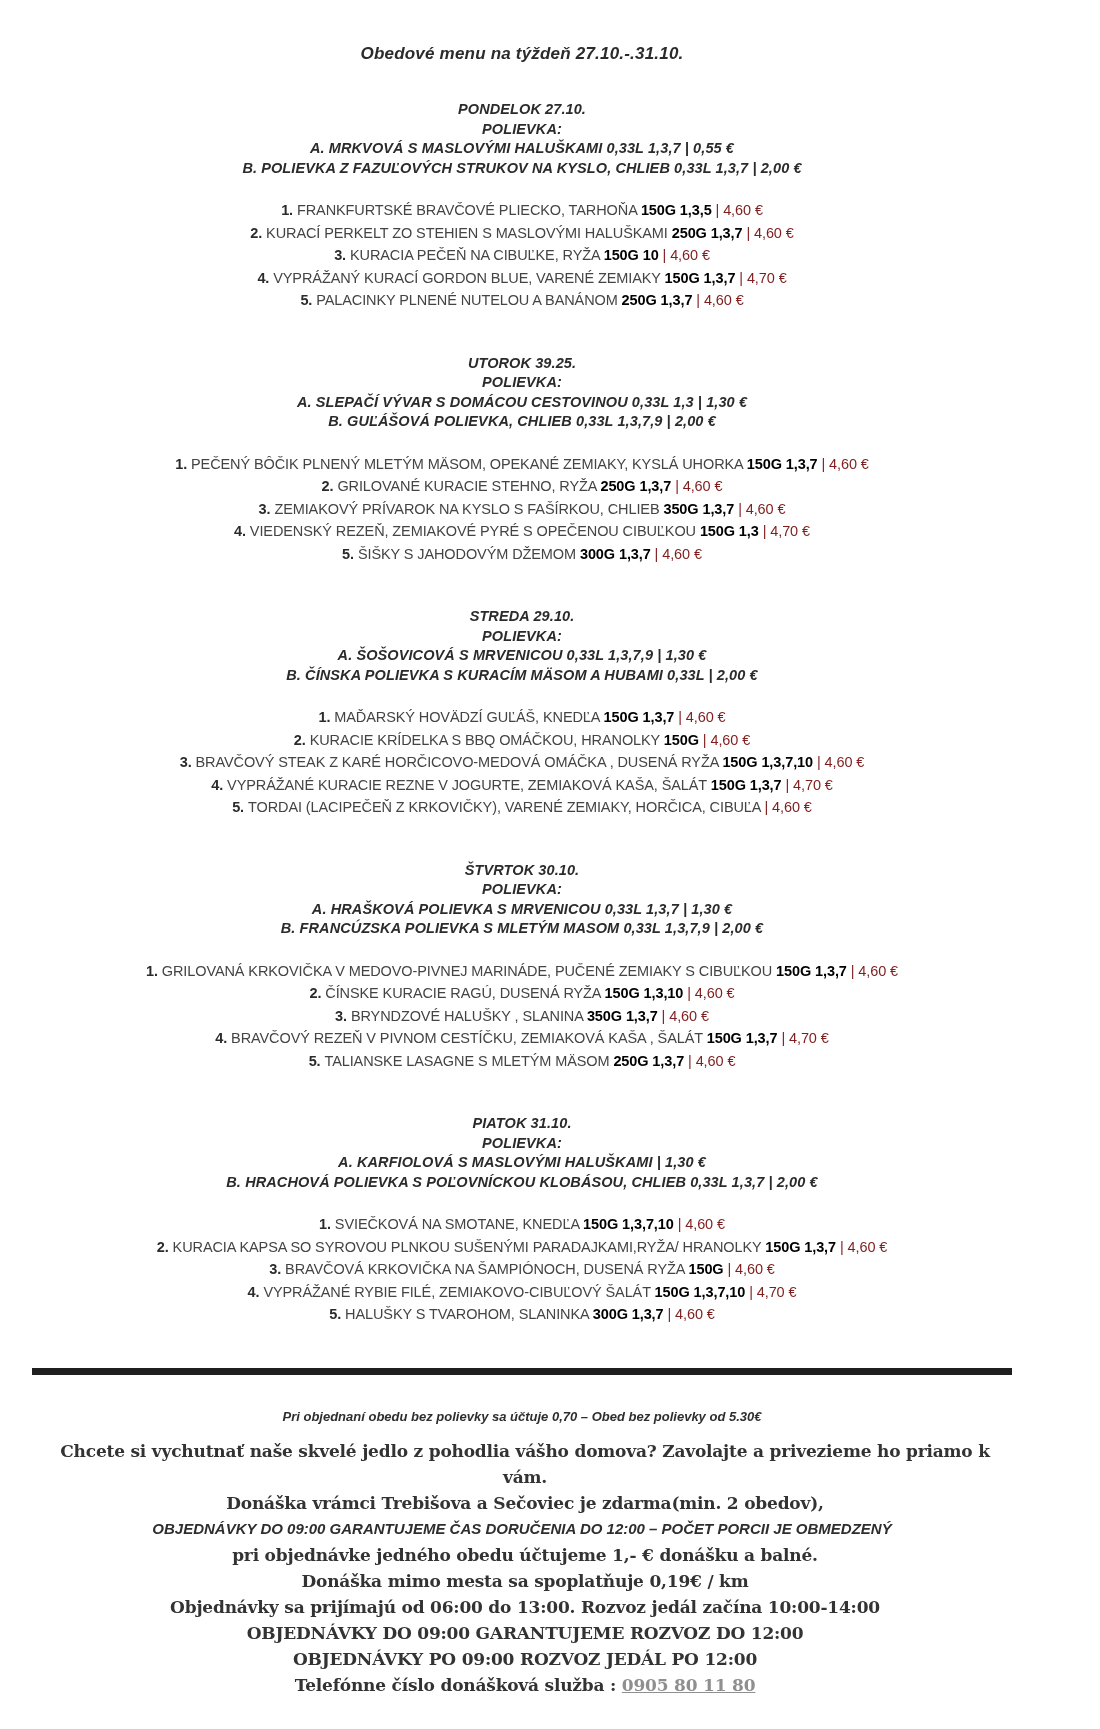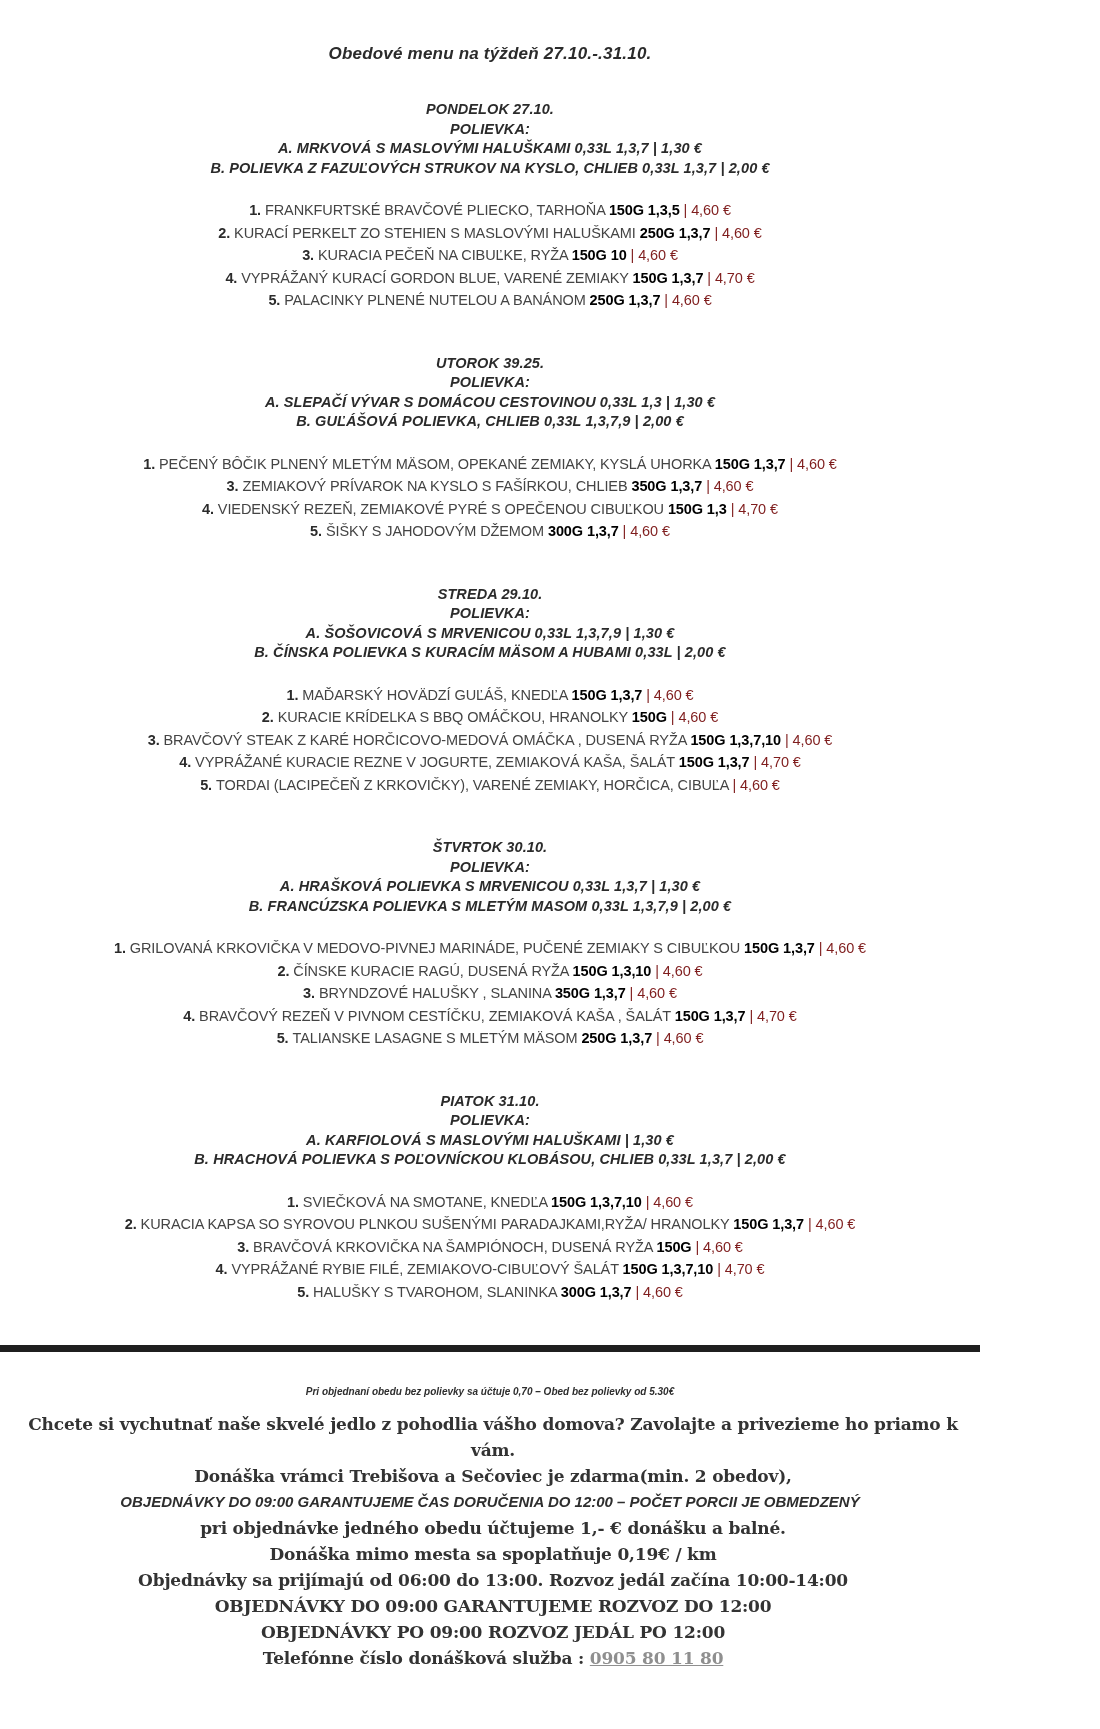--- a/index.html
+++ b/index.html
@@ -2,21 +2,21 @@
 <html lang="sk"><head>
 <meta charset="utf-8">
 <style>
   html, body { margin: 0; padding: 0; background: #ffffff; }
   body {
     width: 1100px;
     font-family: "Liberation Sans", sans-serif;
     color: #3f3f3f;
     -webkit-font-smoothing: antialiased;
   }
-  .page { width: 980px; min-height: 1729px; box-sizing: border-box; }
+  .page { width: 980px; min-height: 1729px; box-sizing: border-box; margin-left: 32px; }
   .menu-wrap { padding-top: 44px; text-align: center; }
 
   .title {
     font-size: 17px;
     font-weight: bold;
     font-style: italic;
     color: #2b2b2b;
     margin: 0 0 36px 0;
     letter-spacing: 0.2px;
   }
@@ -49,21 +49,21 @@
     margin: 0;
     width: 100%;
   }
 
   .footer { text-align: center; padding-top: 34px; }
   .footer p { margin: 0; }
   .note-small {
     font-family: "Liberation Sans", sans-serif;
     font-style: italic;
     font-weight: bold;
-    font-size: 10px;
+    font-size: 13px;
     color: #2e2e2e;
     margin-bottom: 14px !important;
   }
   .footer-big {
     font-family: "DejaVu Serif", serif;
     font-weight: bold;
     font-size: 17px;
     line-height: 26px;
     color: #333333;
     letter-spacing: -0.2px;
@@ -87,41 +87,42 @@
 
 <div class="page">
 
   <div class="menu-wrap">
     <h1 class="title">Obedové menu na týždeň 27.10.-.31.10.</h1>
     <div id="days">
   <section class="day">
     <h2 class="day-name" style="margin:0;">PONDELOK 27.10.</h2>
     <div class="soup-label">POLIEVKA:</div>
     <div class="soups">
-            <div class="soup-line">A. MRKVOVÁ S MASLOVÝMI HALUŠKAMI 0,33L 1,3,7 | 1,30 €</div>
+            <div class="soup-line">A. MRKVOVÁ S MASLOVÝMI HALUŠKAMI 0,33L 1,3,7 | 0,55 €</div>
             <div class="soup-line">B. POLIEVKA Z FAZUĽOVÝCH STRUKOV NA KYSLO, CHLIEB 0,33L 1,3,7 | 2,00 €</div>
           </div>
     <div class="mains">
             <div class="main-line"><span class="main-num">1. </span><span class="main-text">FRANKFURTSKÉ BRAVČOVÉ PLIECKO, TARHOŇA </span><span class="main-portion">150G 1,3,5 </span><span class="main-price">| 4,60 €</span></div>
             <div class="main-line"><span class="main-num">2. </span><span class="main-text">KURACÍ PERKELT ZO STEHIEN S MASLOVÝMI HALUŠKAMI </span><span class="main-portion">250G 1,3,7 </span><span class="main-price">| 4,60 €</span></div>
             <div class="main-line"><span class="main-num">3. </span><span class="main-text">KURACIA PEČEŇ NA CIBUĽKE, RYŽA </span><span class="main-portion">150G 10 </span><span class="main-price">| 4,60 €</span></div>
             <div class="main-line"><span class="main-num">4. </span><span class="main-text">VYPRÁŽANÝ KURACÍ GORDON BLUE, VARENÉ ZEMIAKY </span><span class="main-portion">150G 1,3,7 </span><span class="main-price">| 4,70 €</span></div>
             <div class="main-line"><span class="main-num">5. </span><span class="main-text">PALACINKY PLNENÉ NUTELOU A BANÁNOM </span><span class="main-portion">250G 1,3,7 </span><span class="main-price">| 4,60 €</span></div>
           </div>
   </section>
 
   <section class="day">
     <h2 class="day-name" style="margin:0;">UTOROK 39.25.</h2>
     <div class="soup-label">POLIEVKA:</div>
     <div class="soups">
             <div class="soup-line">A. SLEPAČÍ VÝVAR S DOMÁCOU CESTOVINOU 0,33L 1,3 | 1,30 €</div>
             <div class="soup-line">B. GUĽÁŠOVÁ POLIEVKA, CHLIEB 0,33L 1,3,7,9 | 2,00 €</div>
           </div>
     <div class="mains">
             <div class="main-line"><span class="main-num">1. </span><span class="main-text">PEČENÝ BÔČIK PLNENÝ MLETÝM MÄSOM, OPEKANÉ ZEMIAKY, KYSLÁ UHORKA </span><span class="main-portion">150G 1,3,7 </span><span class="main-price">| 4,60 €</span></div>
+            <div class="main-line"><span class="main-num">2. </span><span class="main-text">GRILOVANÉ KURACIE STEHNO, RYŽA </span><span class="main-portion">250G 1,3,7 </span><span class="main-price">| 4,60 €</span></div>
             <div class="main-line"><span class="main-num">3. </span><span class="main-text">ZEMIAKOVÝ PRÍVAROK NA KYSLO S FAŠÍRKOU, CHLIEB </span><span class="main-portion">350G 1,3,7 </span><span class="main-price">| 4,60 €</span></div>
             <div class="main-line"><span class="main-num">4. </span><span class="main-text">VIEDENSKÝ REZEŇ, ZEMIAKOVÉ PYRÉ S OPEČENOU CIBUĽKOU </span><span class="main-portion">150G 1,3 </span><span class="main-price">| 4,70 €</span></div>
             <div class="main-line"><span class="main-num">5. </span><span class="main-text">ŠIŠKY S JAHODOVÝM DŽEMOM </span><span class="main-portion">300G 1,3,7 </span><span class="main-price">| 4,60 €</span></div>
           </div>
   </section>
 
   <section class="day">
     <h2 class="day-name" style="margin:0;">STREDA 29.10.</h2>
     <div class="soup-label">POLIEVKA:</div>
     <div class="soups">

